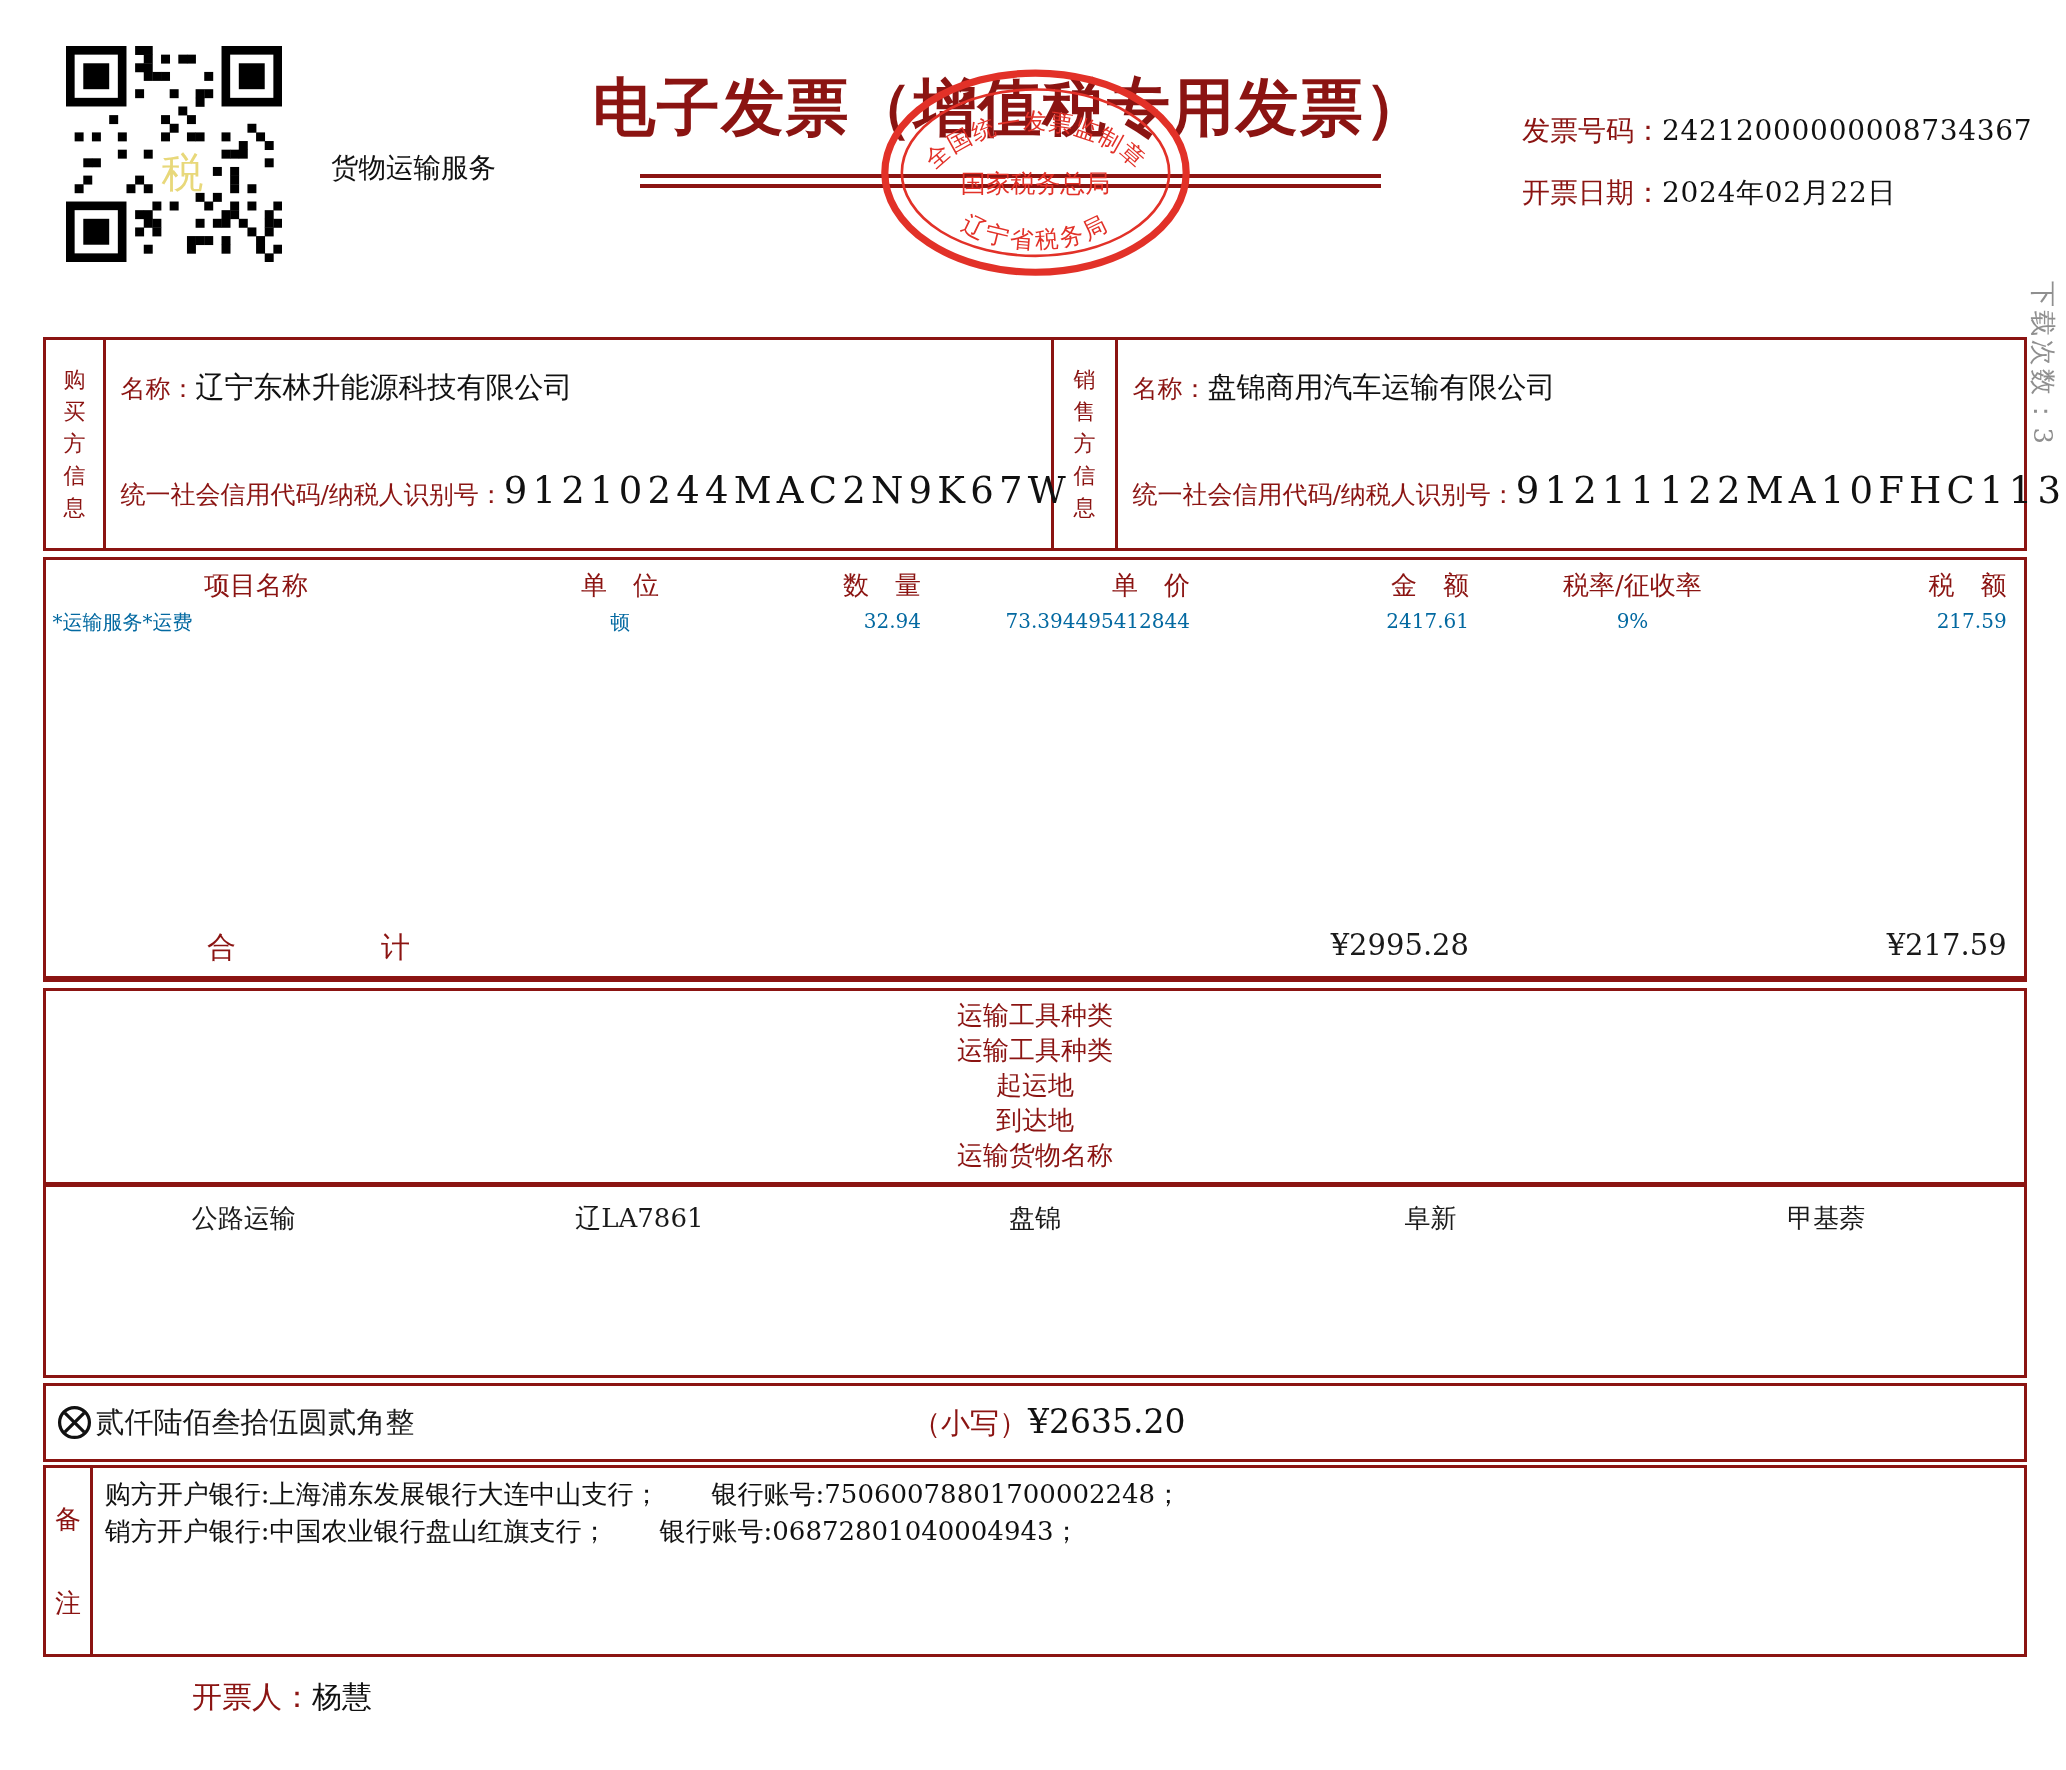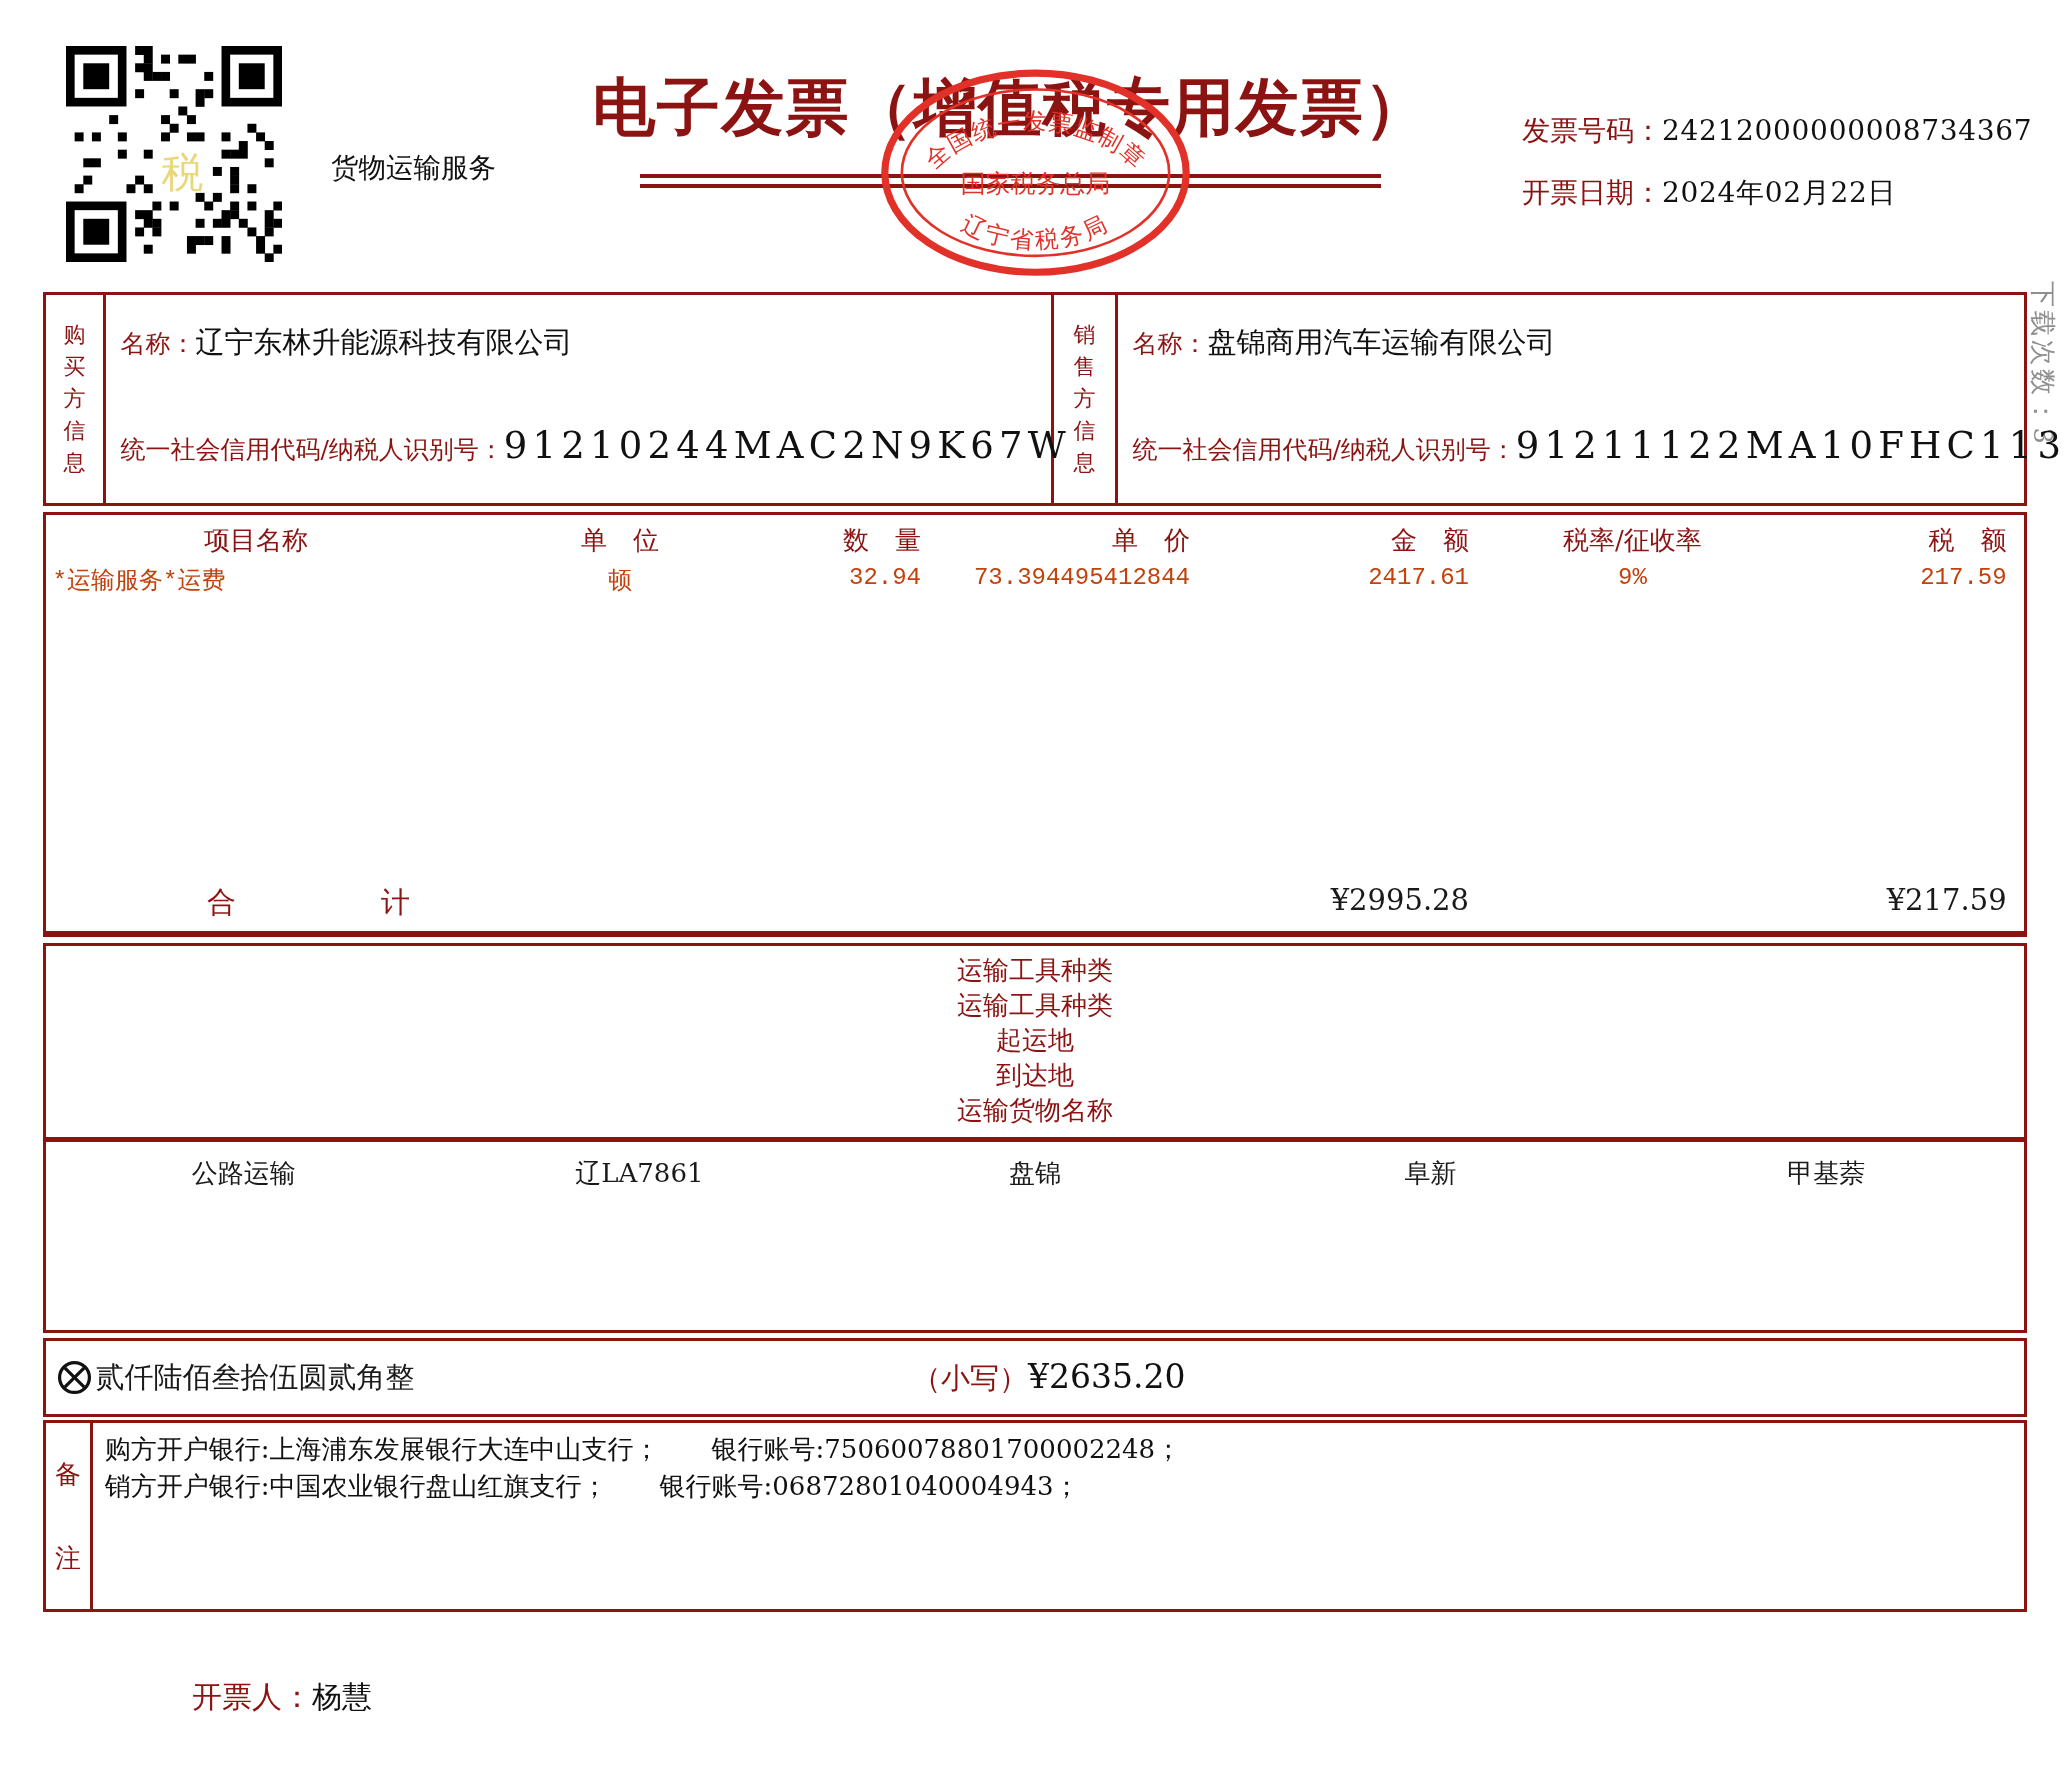--- a/index.html
+++ b/index.html
@@ -32,21 +32,21 @@
   .invoice-no-line .lbl, .date-line .lbl { color: #8b1412; }
   .invoice-no-line .val, .date-line .val { color: #111; letter-spacing: 0.7px; }
   .date-line { left: 1522px; top: 174px; font-size: 28px; white-space: nowrap; }
   .download-count {
     left: 2060px; top: 281px; width: 420px;
     transform: rotate(90deg); transform-origin: 0 0;
     font-size: 26px; color: #8f8f8f; letter-spacing: 3.3px; white-space: nowrap;
   }
 
   
-  .box { position: absolute; border: 3.9px solid #8b1412; background: transparent; }
+  .box { position: absolute; border: 3.9px solid #8b1412; background: transparent; margin-top: 45px; }
 
   
   #parties-box { left: 43px; top: 292px; width: 1984px; height: 214px; display: flex; }
   .side-col {
     width: 60px; border-right: 3.9px solid #8b1412;
     display: flex; align-items: center; justify-content: center; flex: none;
   }
   .side-col.mid { width: 67px; border-left: 3.9px solid #8b1412; }
   .vtext {
     width: 26px; font-size: 22px; line-height: 32px; color: #8b1412;
@@ -58,21 +58,21 @@
   .p-row1 { position: absolute; left: 14.4px; top: 27.5px; white-space: nowrap; }
   .p-row2 { position: absolute; left: 14.4px; top: 129px; white-space: nowrap; }
   .p-lbl { font-size: 25px; color: #8b1412; }
   .p-name { font-size: 29px; color: #111; }
   .p-taxid { font-size: 37px; color: #111; letter-spacing: 5.2px; font-family: "DejaVu Serif", serif; }
 
   
   #items-box { left: 43px; top: 512px; width: 1984px; height: 425px; border-bottom-width: 6.6px; }
   .irow { display: flex; width: 100%; white-space: nowrap; }
   .ihead { margin-top: 7.9px; font-size: 26px; color: #8b1412; }
-  .ival  { margin-top: 6.6px; font-size: 24px; color: #c2410c; font-family: Liberation Mono, monospace; }
+  .ival  { margin-top: 6.6px; font-size: 20px; color: #0369a1; }
   .itotal { position: absolute; left: 0; bottom: 7.9px; width: 100%; display: flex; font-size: 29px; }
   .c1 { width: 420px; flex: none; }
   .c2 { width: 308px; flex: none; text-align: center; }
   .c3 { width: 164px; flex: none; text-align: right; padding-right: 17px; }
   .c4 { width: 308px; flex: none; text-align: right; padding-right: 56px; }
   .c5 { width: 262px; flex: none; text-align: right; padding-right: 39px; }
   .c6 { width: 249px; flex: none; text-align: center; }
   .c7 { width: 264px; flex: none; text-align: right; padding-right: 14.4px; }
   .ihead .c1 { text-align: center; }
   .ival .c1 { padding-left: 6.6px; }

